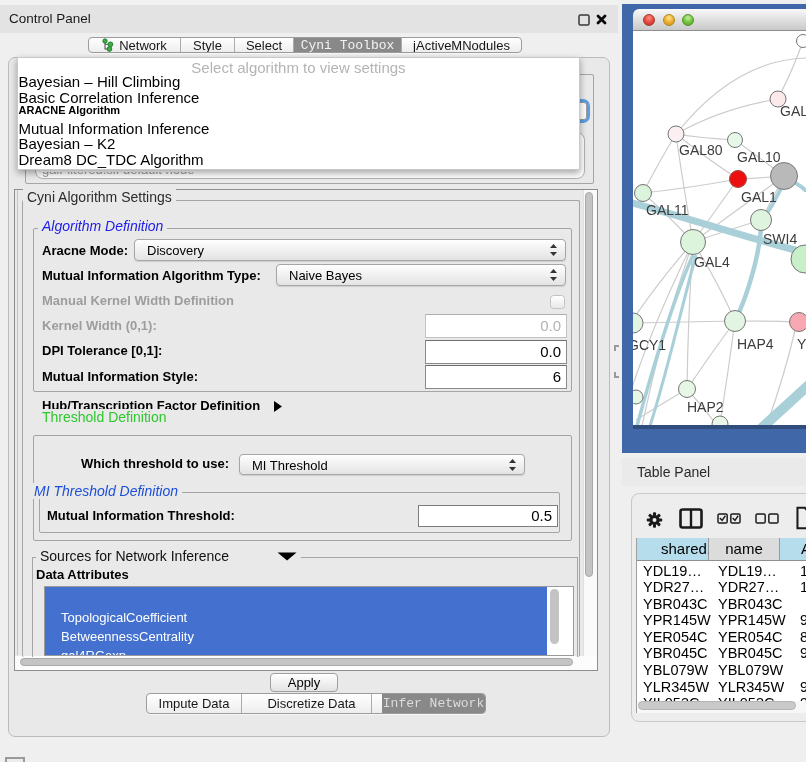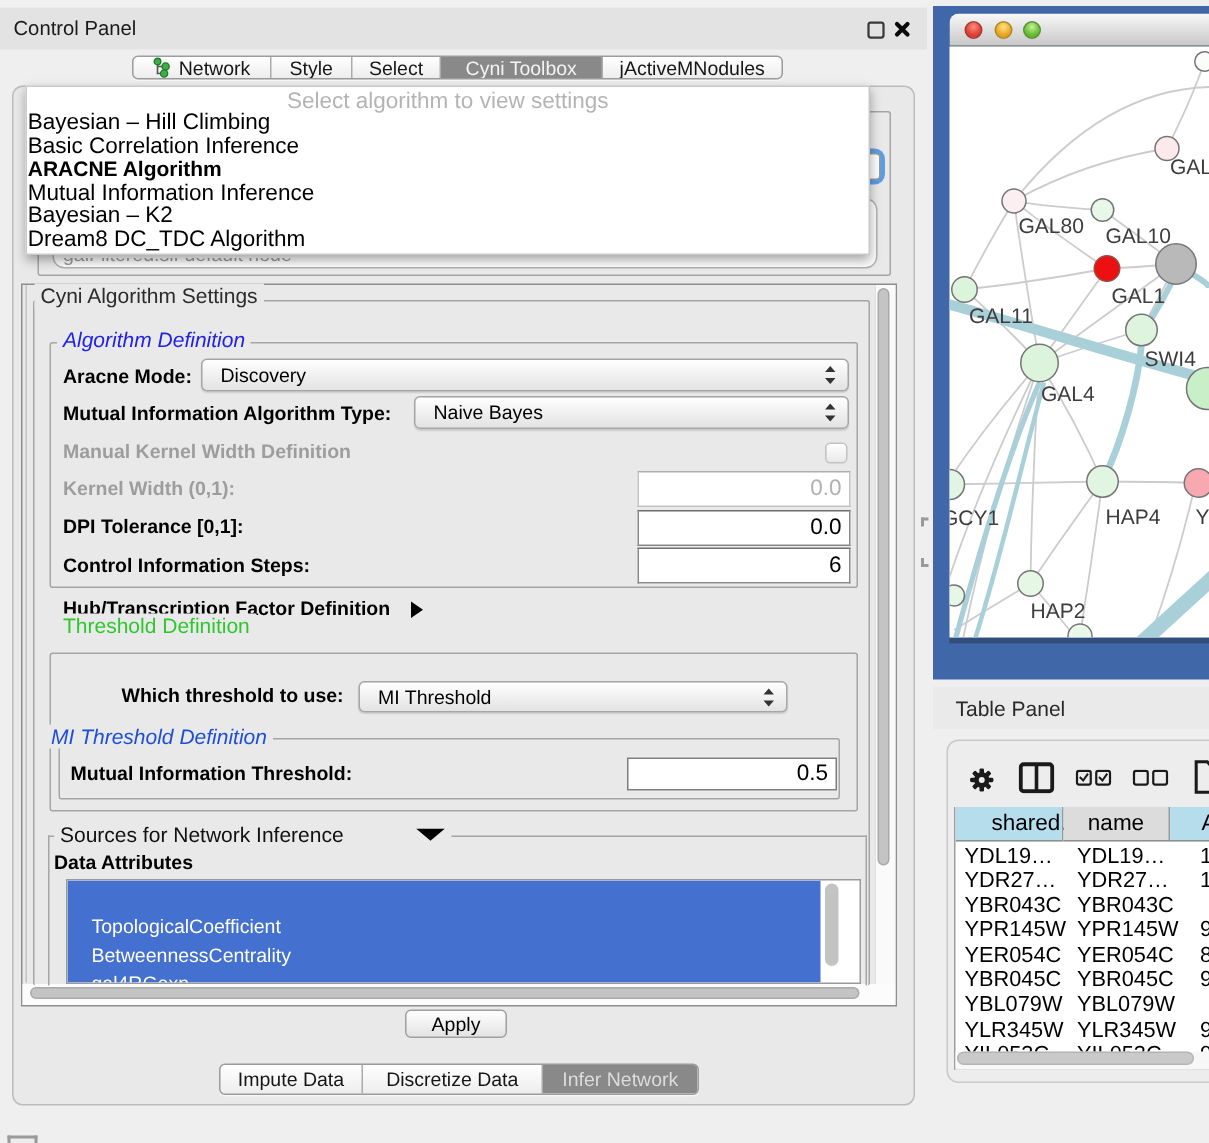--- a/index.html
+++ b/index.html
@@ -14,21 +14,21 @@
            background:linear-gradient(#ffffff,#f2f2f2 45%,#e3e3e3); box-shadow:0 1px 1px rgba(0,0,0,0.12);
            font-size:13px; color:#000; }
   .combo .ct { position:absolute; left:12px; top:50%; transform:translateY(-50%); white-space:nowrap; }
   .carr { position:absolute; right:7px; top:50%; transform:translateY(-50%); width:9px; height:14px; }
   .tf { position:absolute; background:#fff; font-size:14px; text-align:right; padding-right:5px; }
   .seg { position:absolute; display:flex; height:21px; border:1px solid #9c9c9c; border-radius:4px;
          background:linear-gradient(#ffffff,#ededed); overflow:hidden; box-shadow:0 1px 0 rgba(255,255,255,0.6); }
   .seg div { font-size:13px; color:#161616; display:flex; align-items:center; justify-content:center;
              border-right:1px solid #ababab; height:100%; }
   .seg div:last-child { border-right:none; }
-  .seg .on { background:#898989; color:#f3f3f3; }
+  .seg .on { background:#898989; color:#f3f3f3;font-family:Liberation Mono, monospace; }
 </style>
 </head>
 <body>
 
 <div class="abs" style="left:1px;top:0;width:5px;height:3px;background:#8a8a8a;"></div>
 
 <div class="abs" style="left:0;top:0;width:618px;height:5px;background:#f1f1f1;"></div>
 <div class="abs" style="left:0;top:5px;width:618px;height:28px;background:#e3e3e3;">
   <div class="abs" style="left:9px;top:0;height:28px;line-height:28px;font-size:13.5px;color:#1a1a1a;">Control Panel</div>
   <svg class="abs" style="left:578px;top:9px;" width="12" height="12" viewBox="0 0 12 12">
@@ -94,21 +94,21 @@
 
 <div class="abs glbl" style="left:42px;top:293px;">Manual Kernel Width Definition</div>
 <div class="abs" style="left:550px;top:295px;width:15px;height:14px;border:1px solid #c2c2c2;border-radius:3.5px;background:linear-gradient(#ffffff,#e9e9e9);"></div>
 
 <div class="abs glbl" style="left:42px;top:318px;">Kernel Width (0,1):</div>
 <div class="tf" style="left:425px;top:314px;width:142px;height:24px;border:1px solid #c2c2c2;border-top-color:#aeaeae;color:#b2b2b2;line-height:22px;font-size:15px;">0.0</div>
 
 <div class="abs lbl" style="left:42px;top:343px;">DPI Tolerance [0,1]:</div>
 <div class="tf" style="left:425px;top:340px;width:142px;height:24px;border:1.5px solid #8a8a8a;border-top-color:#6f6f6f;color:#000;line-height:21px;font-size:15px;">0.0</div>
 
-<div class="abs lbl" style="left:42px;top:369px;">Control Information Steps:</div>
+<div class="abs lbl" style="left:42px;top:369px;">Mutual Information Style:</div>
 <div class="tf" style="left:425px;top:365px;width:142px;height:24px;border:1.5px solid #8a8a8a;border-top-color:#6f6f6f;color:#000;line-height:21px;font-size:15px;">6</div>
 
 <div class="abs lbl" style="left:42px;top:398px;">Hub/Transcription Factor Definition</div>
 <svg class="abs" style="left:272px;top:400px;" width="12" height="13" viewBox="0 0 12 13">
     <path d="M2 1 L10 6.5 L2 12 Z" fill="#000"></path>
   </svg>
 
 <div class="gbox" style="left:33px;top:435px;width:539px;height:106px;"></div>
 <div class="gtitle" style="left:38px;top:409px;color:#2ec82e;">Threshold Definition</div>
 
@@ -135,33 +135,33 @@
 <div class="abs" style="left:44px;top:586px;width:530px;height:70px;border:1px solid #9a9a9a;background:#fff;overflow:hidden;">
   <div class="abs" style="left:0;top:0;width:502px;height:68px;background:#4470cf;"></div>
   <div class="abs" style="left:16px;top:22.5px;width:480px;height:19px;font-size:13px;color:#fff;">TopologicalCoefficient</div>
   <div class="abs" style="left:16px;top:41.5px;width:480px;height:19px;font-size:13px;color:#fff;">BetweennessCentrality</div>
   <div class="abs" style="left:16px;top:61px;width:480px;height:19px;font-size:13px;color:#fff;">gal4RGexp</div>
   <div class="abs" style="left:505px;top:2px;width:9px;height:55px;border-radius:4.5px;background:#c3c3c3;"></div>
 </div>
 
 <div class="abs" style="left:270px;top:673px;width:68px;height:19px;border:1px solid #a0a0a0;border-radius:4px;background:linear-gradient(#ffffff,#e3e3e3);font-size:13px;text-align:center;line-height:17px;">Apply</div>
 
-<div class="seg" style="left:146px;top:709px;height:21px;">
+<div class="seg" style="left:146px;top:693px;height:21px;gap:10px;">
   <div style="width:95px;">Impute Data</div>
   <div style="width:120px;">Discretize Data</div>
   <div class="on" style="width:103px;color:#dcdcdc;">Infer Network</div>
 </div>
 
 <div class="abs" style="left:5px;top:757px;width:20px;height:8px;border:2px solid #9a9a9a;border-bottom:none;background:#ececec;"></div>
 
 <div class="abs" style="left:17px;top:57px;width:563px;height:113px;background:#fff;border:1px solid #c9c9c9;box-shadow:0 3px 7px rgba(0,0,0,0.35);">
   <div class="abs" style="left:0;top:0.5px;width:100%;text-align:center;font-size:15px;color:#b4b4b4;">Select algorithm to view settings</div>
   <div class="abs" style="left:0.5px;top:15px;font-size:15px;color:#000;">Bayesian – Hill Climbing</div>
   <div class="abs" style="left:0.5px;top:30.5px;font-size:15px;color:#000;">Basic Correlation Inference</div>
-  <div class="abs" style="left:0.5px;top:46px;font-size:14px;color:#000;font-weight:bold;">ARACNE Algorithm</div>
+  <div class="abs" style="left:0.5px;top:46px;font-size:11px;color:#000;font-weight:bold;">ARACNE Algorithm</div>
   <div class="abs" style="left:0.5px;top:61.5px;font-size:15px;color:#000;">Mutual Information Inference</div>
   <div class="abs" style="left:0.5px;top:77px;font-size:15px;color:#000;">Bayesian – K2</div>
   <div class="abs" style="left:0.5px;top:92.5px;font-size:15px;color:#000;">Dream8 DC_TDC Algorithm</div>
 </div>
 
 <div class="abs" style="left:614px;top:345px;width:5px;height:6px;border-left:2px solid #9a9a9a;border-top:2px solid #9a9a9a;"></div>
 <div class="abs" style="left:614px;top:372px;width:5px;height:6px;border-left:2px solid #9a9a9a;border-bottom:2px solid #9a9a9a;"></div>
 
 <div class="abs" style="left:622px;top:4px;width:184px;height:449px;background:#4067a7;"></div>
 <div class="abs" style="left:633px;top:425px;width:173px;height:4px;background:#314d7c;"></div>

